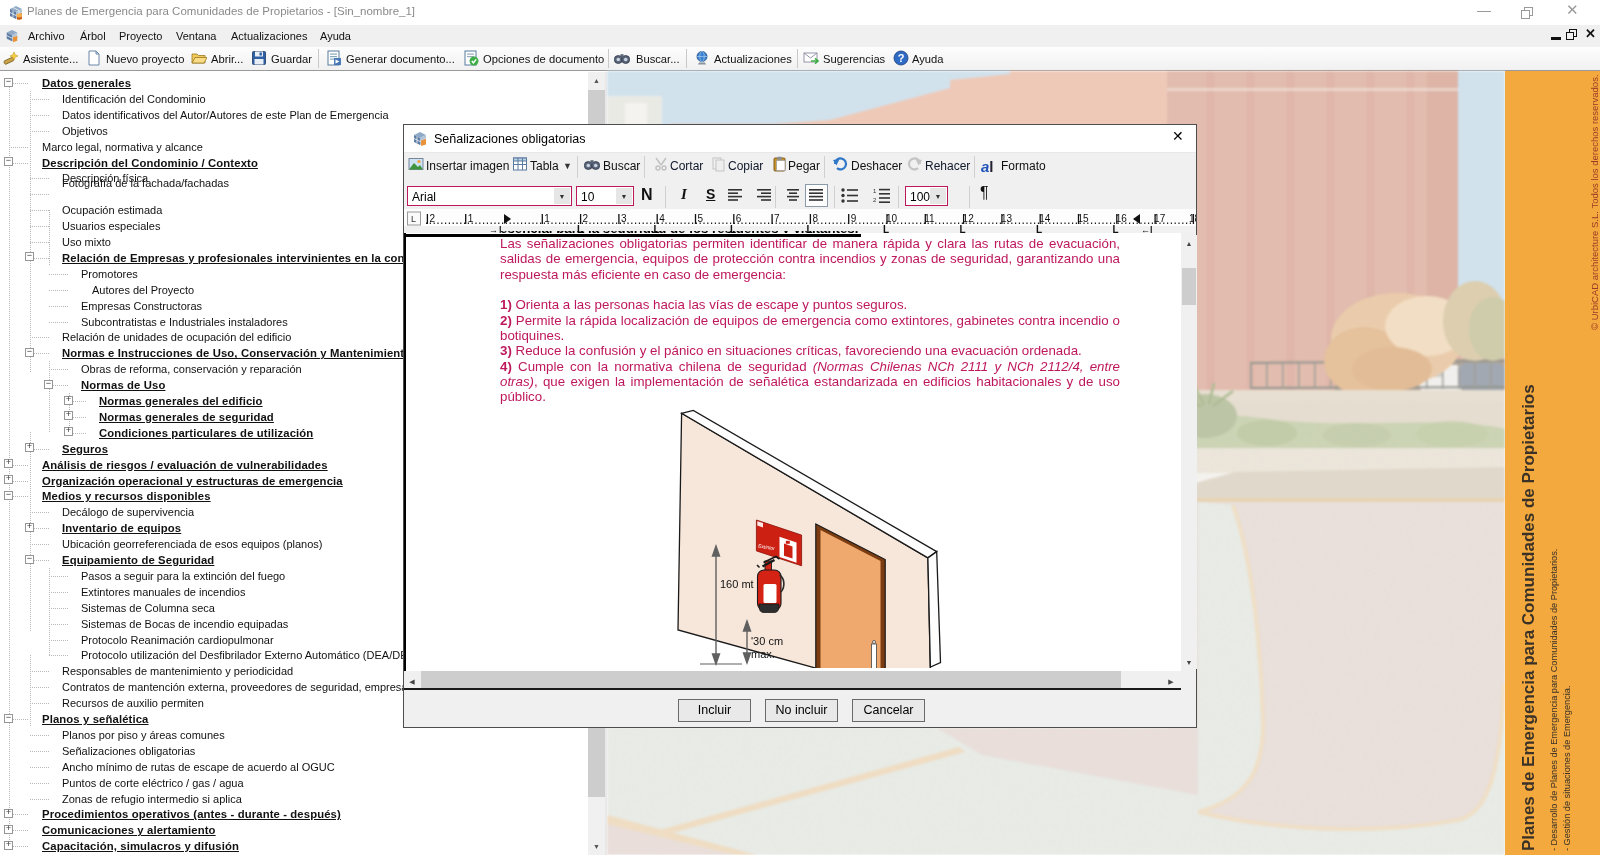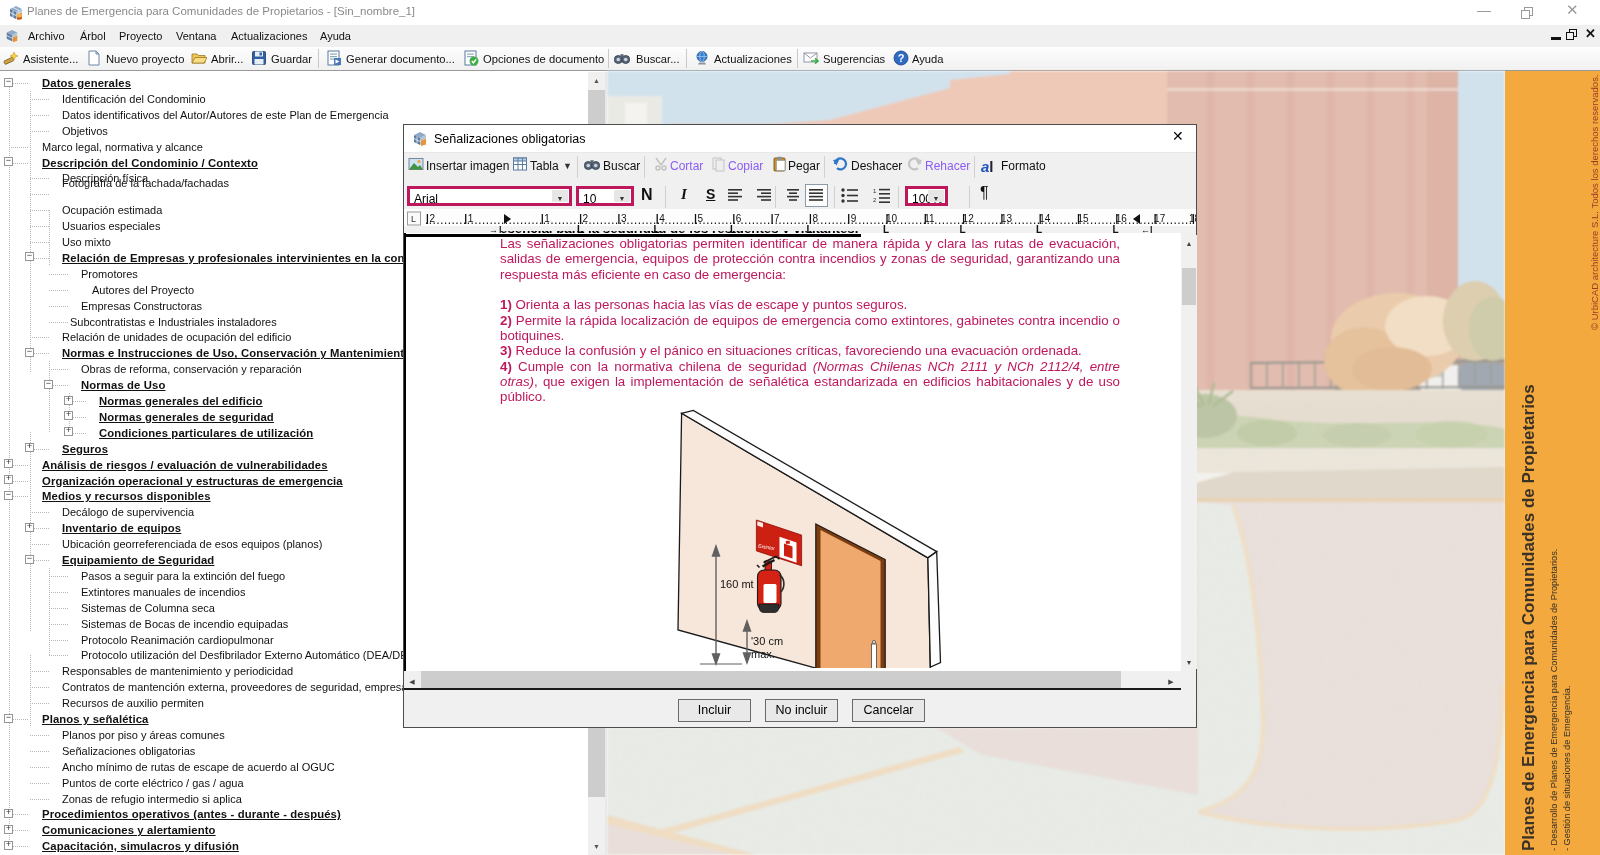--- a/index.html
+++ b/index.html
@@ -44,23 +44,23 @@
 #dialog { position:absolute; left:403px; top:124px; width:794px; height:604px;
   background:#f0f0f0; border:1px solid #4d4d4d; }
 #dtitle { position:absolute; left:0; top:0; width:792px; height:28px; background:#fff; border-bottom:1px solid #e8e8e8; }
 #dtitle .dtext { position:absolute; left:30px; top:7px; font-size:12.5px; color:#000; }
 #dtb1 { position:absolute; left:0; top:28px; width:792px; height:28px; background:#f0f0f0; }
 #dtb2 { position:absolute; left:0; top:56px; width:792px; height:28px; background:#f0f0f0; }
 #druler { position:absolute; left:0; top:84px; width:792px; height:24px; background:#fbfbfb; }
 #dtext { position:absolute; left:0px; top:108px; width:777px; height:438px; background:#fff;
   border-left:2px solid #000; overflow:hidden; }
 .dtbbtn { position:absolute; top:6px; font-size:12px; color:#111; }
-.dtbbtn.dis { color:#8b5cf6; }
+.dtbbtn.dis { color:#0f172a; }
 .dsep { position:absolute; top:3px; height:22px; width:1px; background:#d0d0d0; }
-.combo { position:absolute; background:#fff; border:3px solid #be185d; }
+.combo { position:absolute; background:#fff; border:1px solid #be185d; }
 .combo .ca { position:absolute; right:1px; top:1px; bottom:1px; width:16px; background:#e6e6e6;
   color:#333; font-size:7px; text-align:center; line-height:17px; }
 #dvsb { position:absolute; left:777px; top:110px; width:16px; height:434px; background:#f0f0f0; }
 #dhsb { position:absolute; left:0; top:546px; width:777px; height:17px; background:#f0f0f0; }
 #dbtnbar { position:absolute; left:0; top:565px; width:792px; height:37px; background:#f0f0f0; }
 .dbtn { position:absolute; top:9px; width:73px; height:23px; background:#e9e9e9; border:1px solid #6a6a6a;
   font-size:12.5px; text-align:center; line-height:21px; color:#000; }
 .sbarr { color:#444; font-size:7px; text-align:center; line-height:15px; }
 #dbody { position:absolute; left:94px; top:3px; width:620px; font-size:13.3px; line-height:15.35px;
   color:#be185d; text-align:justify; }
@@ -306,21 +306,21 @@
     <div class="tline h" style="left:30px;top:185.9px;width:19px"></div>
     <div class="tbox" style="left:25px;top:180.4px">−</div>
     <div class="trow b" style="left:62px;top:177.9px">Relación de Empresas y profesionales intervinientes en la construcción</div>
     <div class="tline h" style="left:49px;top:201.8px;width:19px"></div>
     <div class="trow" style="left:81px;top:193.8px">Promotores</div>
     <div class="tline h" style="left:49px;top:217.7px;width:19px"></div>
     <div class="trow" style="left:92px;top:209.7px">Autores del Proyecto</div>
     <div class="tline h" style="left:49px;top:233.6px;width:19px"></div>
     <div class="trow" style="left:81px;top:225.6px">Empresas Constructoras</div>
     <div class="tline h" style="left:49px;top:249.5px;width:19px"></div>
-    <div class="trow" style="left:70px;top:241.5px">Subcontratistas e Industriales instaladores</div>
+    <div class="trow" style="left:81px;top:241.5px">Subcontratistas e Industriales instaladores</div>
     <div class="tline h" style="left:30px;top:265.4px;width:19px"></div>
     <div class="trow" style="left:62px;top:257.4px">Relación de unidades de ocupación del edificio</div>
     <div class="tline h" style="left:30px;top:281.3px;width:19px"></div>
     <div class="tbox" style="left:25px;top:275.8px">−</div>
     <div class="trow b" style="left:62px;top:273.3px">Normas e Instrucciones de Uso, Conservación y Mantenimiento</div>
     <div class="tline h" style="left:49px;top:297.2px;width:19px"></div>
     <div class="trow" style="left:81px;top:289.2px">Obras de reforma, conservación y reparación</div>
     <div class="tline h" style="left:49px;top:313.1px;width:19px"></div>
     <div class="tbox" style="left:44px;top:307.6px">−</div>
     <div class="trow b" style="left:81px;top:305.1px">Normas de Uso</div>

